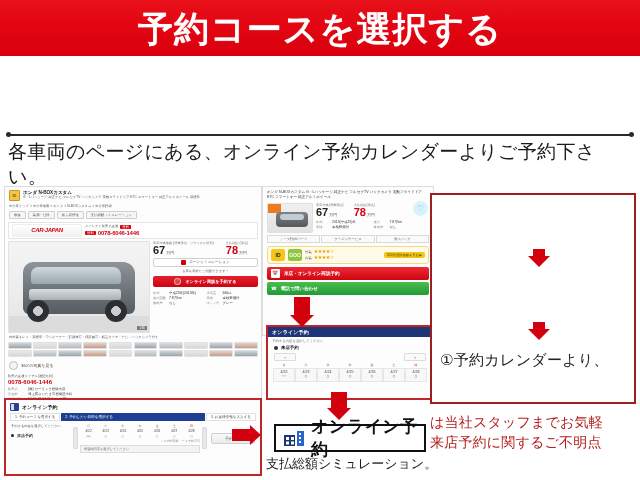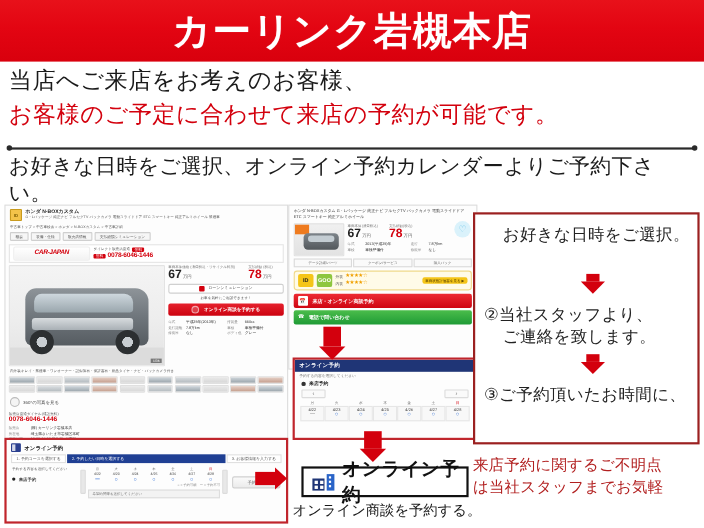--- a/index.html
+++ b/index.html
@@ -231,36 +231,32 @@
   .sa1{top:54px;} .sa2{top:127px;}
 
   .closing{position:absolute;left:430px;top:412px;width:210px;font-size:14px;color:#b22020;line-height:1.45;letter-spacing:.2px;}
 </style>
 </head>
 <body>
 
 <div id="page">
 
   <div class="banner">
-    <div class="banner-title">カーリンク岩槻本店</div>
-  </div>
-
-  <div class="intro">
-    <div class="intro-line1">当店へご来店をお考えのお客様、</div>
-    <div class="intro-line2">お客様のご予定に合わせて来店の予約が可能です。</div>
-  </div>
+    <div class="banner-title">予約コースを選択する</div>
+  </div>
+
 
   <div class="divider">
     <div class="dot l"></div>
     <div class="bar"></div>
     <div class="dot r"></div>
   </div>
 
   <div class="intro2">
-    <div class="intro-line3">お好きな日時をご選択、オンライン予約カレンダーよりご予約下さい。</div>
+    <div class="intro-line3">各車両のページにある、オンライン予約カレンダーよりご予約下さい。</div>
     <div class="row4">
       <div class="intro-line4">●パソコン・スマホのどちらからでもご利用可能です。</div>
       <div class="steps-tag">予約は簡単！3ステップ！</div>
     </div>
   </div>
 
   <div class="shot pc-shot">
 
     <div class="pc-head">
       <div class="maker-logo">ID</div>
@@ -583,41 +579,36 @@
     <div class="head"></div>
   </div>
 
   <div class="mark-box">
     <div class="mark-ic">
       <div class="b1"></div>
       <div class="b2"></div>
     </div>
     <div class="mark-label">オンライン予約</div>
   </div>
-  <div class="mark-note">オンライン商談を予約する。</div>
+  <div class="mark-note">支払総額シミュレーション。</div>
 
   <div class="steps-box">
     <div class="step step1">
-      <span class="l2">お好きな日時をご選択。</span>
     </div>
     <div class="step-arrow sa1">
       <div class="stem"></div>
       <div class="head"></div>
     </div>
-    <div class="step step2">
-      <span>②当社スタッフより、</span>
-      <span class="l2">ご連絡を致します。</span>
-    </div>
     <div class="step-arrow sa2">
       <div class="stem"></div>
       <div class="head"></div>
     </div>
     <div class="step step3">
-      <span>③ご予約頂いたお時間に、</span>
+      <span>①予約カレンダーより、</span>
     </div>
   </div>
 
   <div class="closing">
+    <div>は当社スタッフまでお気軽</div>
     <div>来店予約に関するご不明点</div>
-    <div>は当社スタッフまでお気軽</div>
   </div>
 
 </div>
 
 </body></html>

